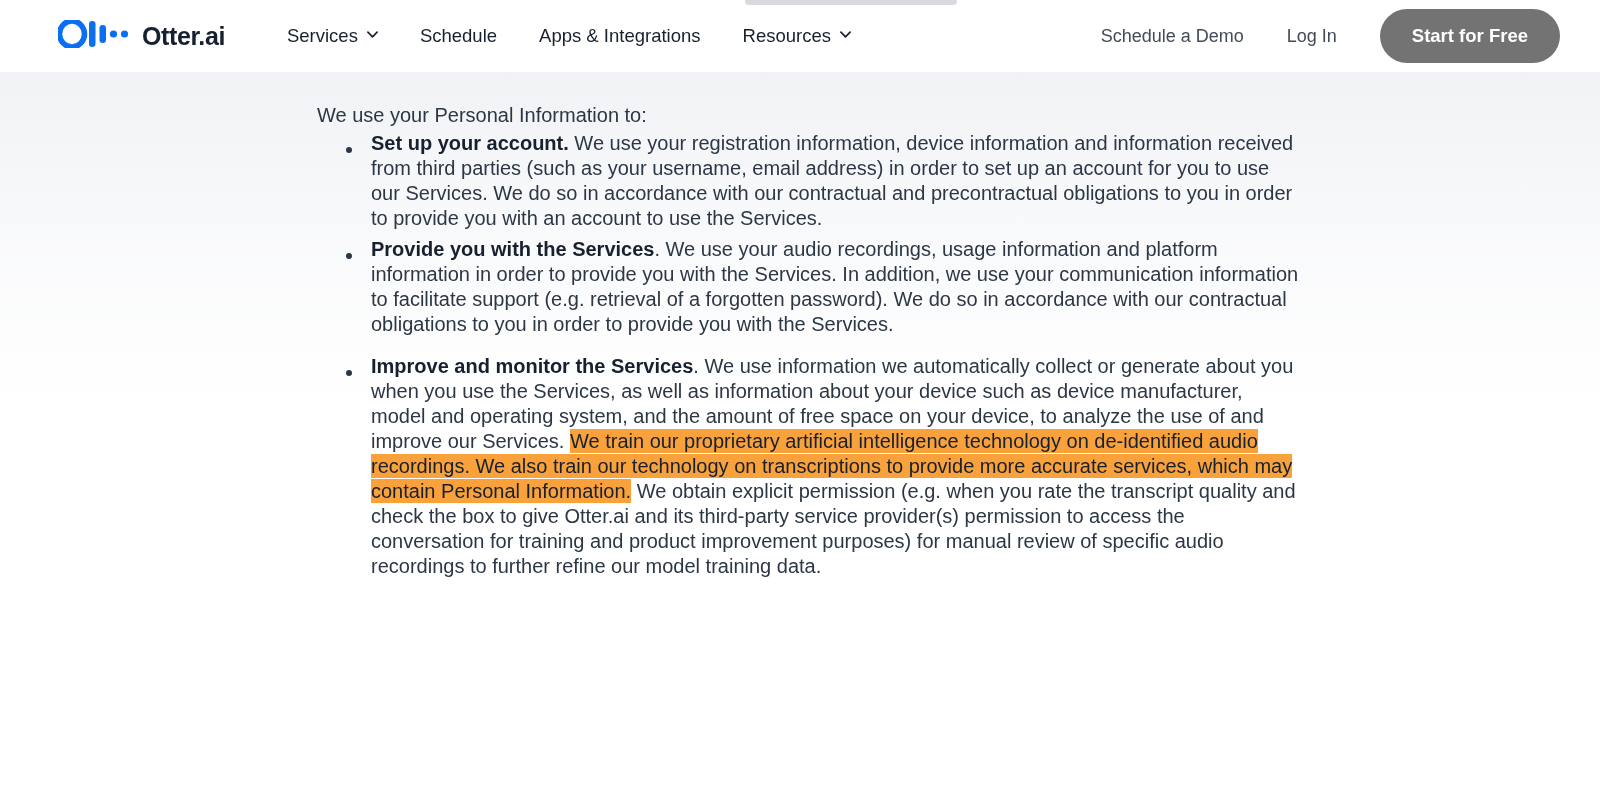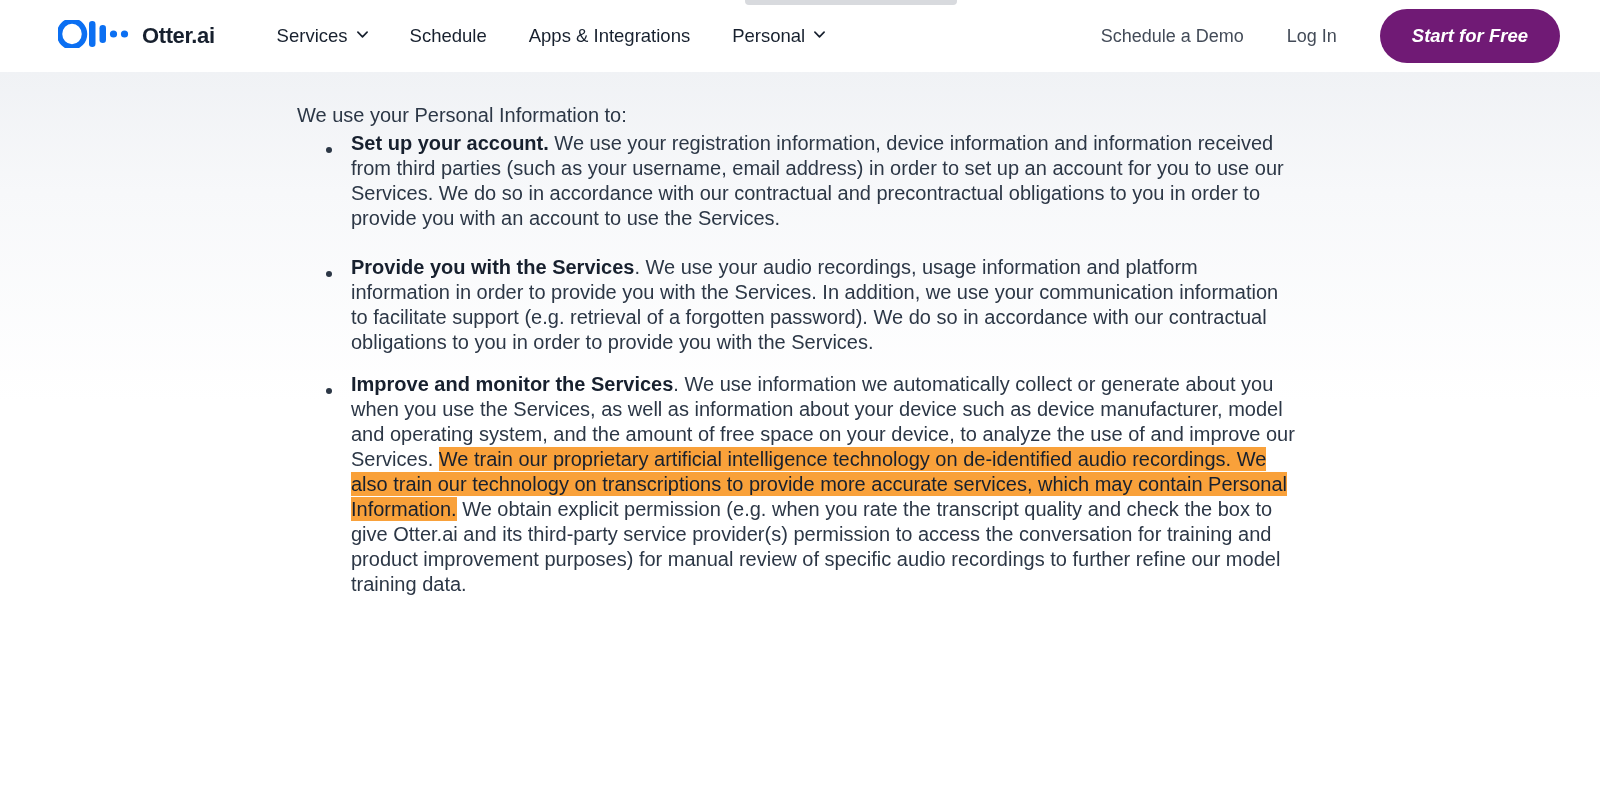--- a/index.html
+++ b/index.html
@@ -24,21 +24,21 @@
     z-index: 10;
   }
   .brand {
     display: flex;
     align-items: center;
     gap: 12px;
     margin-right: 62px;
   }
   .brand-mark { display: block; }
   .brand-name {
-    font-size: 22px;
+    font-size: 25px;
     font-weight: bold;
     color: #17202e;
     letter-spacing: -0.4px;
   }
   .nav-links {
     display: flex;
     align-items: center;
     gap: 42px;
   }
   .nav-item {
@@ -67,48 +67,48 @@
     padding-right: 40px;
   }
   .nav-secondary {
     font-size: 18px;
     color: #3d4css;
     color: #434b58;
     cursor: pointer;
     white-space: nowrap;
   }
   .cta {
-    background: #701a75;
+    background: #737373;
     color: #ffffff;
     font-size: 18.5px;
     font-weight: bold;
     border: none;
     border-radius: 999px;
     padding: 16px 32px;
     cursor: pointer;
     white-space: nowrap;
-    font-style: italic;
   }
   
   .nav-nub {
     position: absolute;
     top: 0;
     left: 745px;
     width: 212px;
     height: 5px;
     background: #d8dade;
     border-radius: 0 0 4px 4px;
   }
 
   
   .page {
     position: relative;
     height: 606px;
     background: linear-gradient(180deg, #f0f2f5 0%, #f7f8fa 120px, #ffffff 330px);
     overflow: hidden;
+    padding-left: 20px;
   }
   .content {
     padding: 0 0 0 0;
     color: #2c3746;
   }
   .lead {
     margin: 0;
     padding: 28px 0 0 297px;
     font-size: 20px;
     line-height: 1.55;
@@ -120,21 +120,21 @@
     padding: 0;
   }
   ul.bullets > li {
     position: relative;
     margin: 0;
     padding: 0 300px 0 351px;
     font-size: 20px;
     line-height: 25px;
     color: #2c3746;
   }
-  ul.bullets > li + li { margin-top: 24px; }
+  ul.bullets > li + li { margin-top: 6px; }
   ul.bullets > li::before {
     content: "";
     position: absolute;
     left: 326px;
     top: 16px;
     width: 6px;
     height: 6px;
     border-radius: 50%;
     background: #2c3746;
   }
@@ -180,21 +180,21 @@
           </svg>
       </span>
     </div>
     <div class="nav-item">
       <span>Schedule</span>
     </div>
     <div class="nav-item">
       <span>Apps &amp; Integrations</span>
     </div>
     <div class="nav-item">
-      <span>Personal</span>
+      <span>Resources</span>
       <span class="chev">
         <svg width="11" height="11" viewBox="0 0 12 12">
             <path d="M1 3.5 L6 8.5 L11 3.5" fill="none" stroke="#17202e" stroke-width="1.8" stroke-linecap="round" stroke-linejoin="round"></path>
           </svg>
       </span>
     </div>
   </div>
 
   <div class="nav-right">
     <div class="nav-secondary">Schedule a Demo</div>

